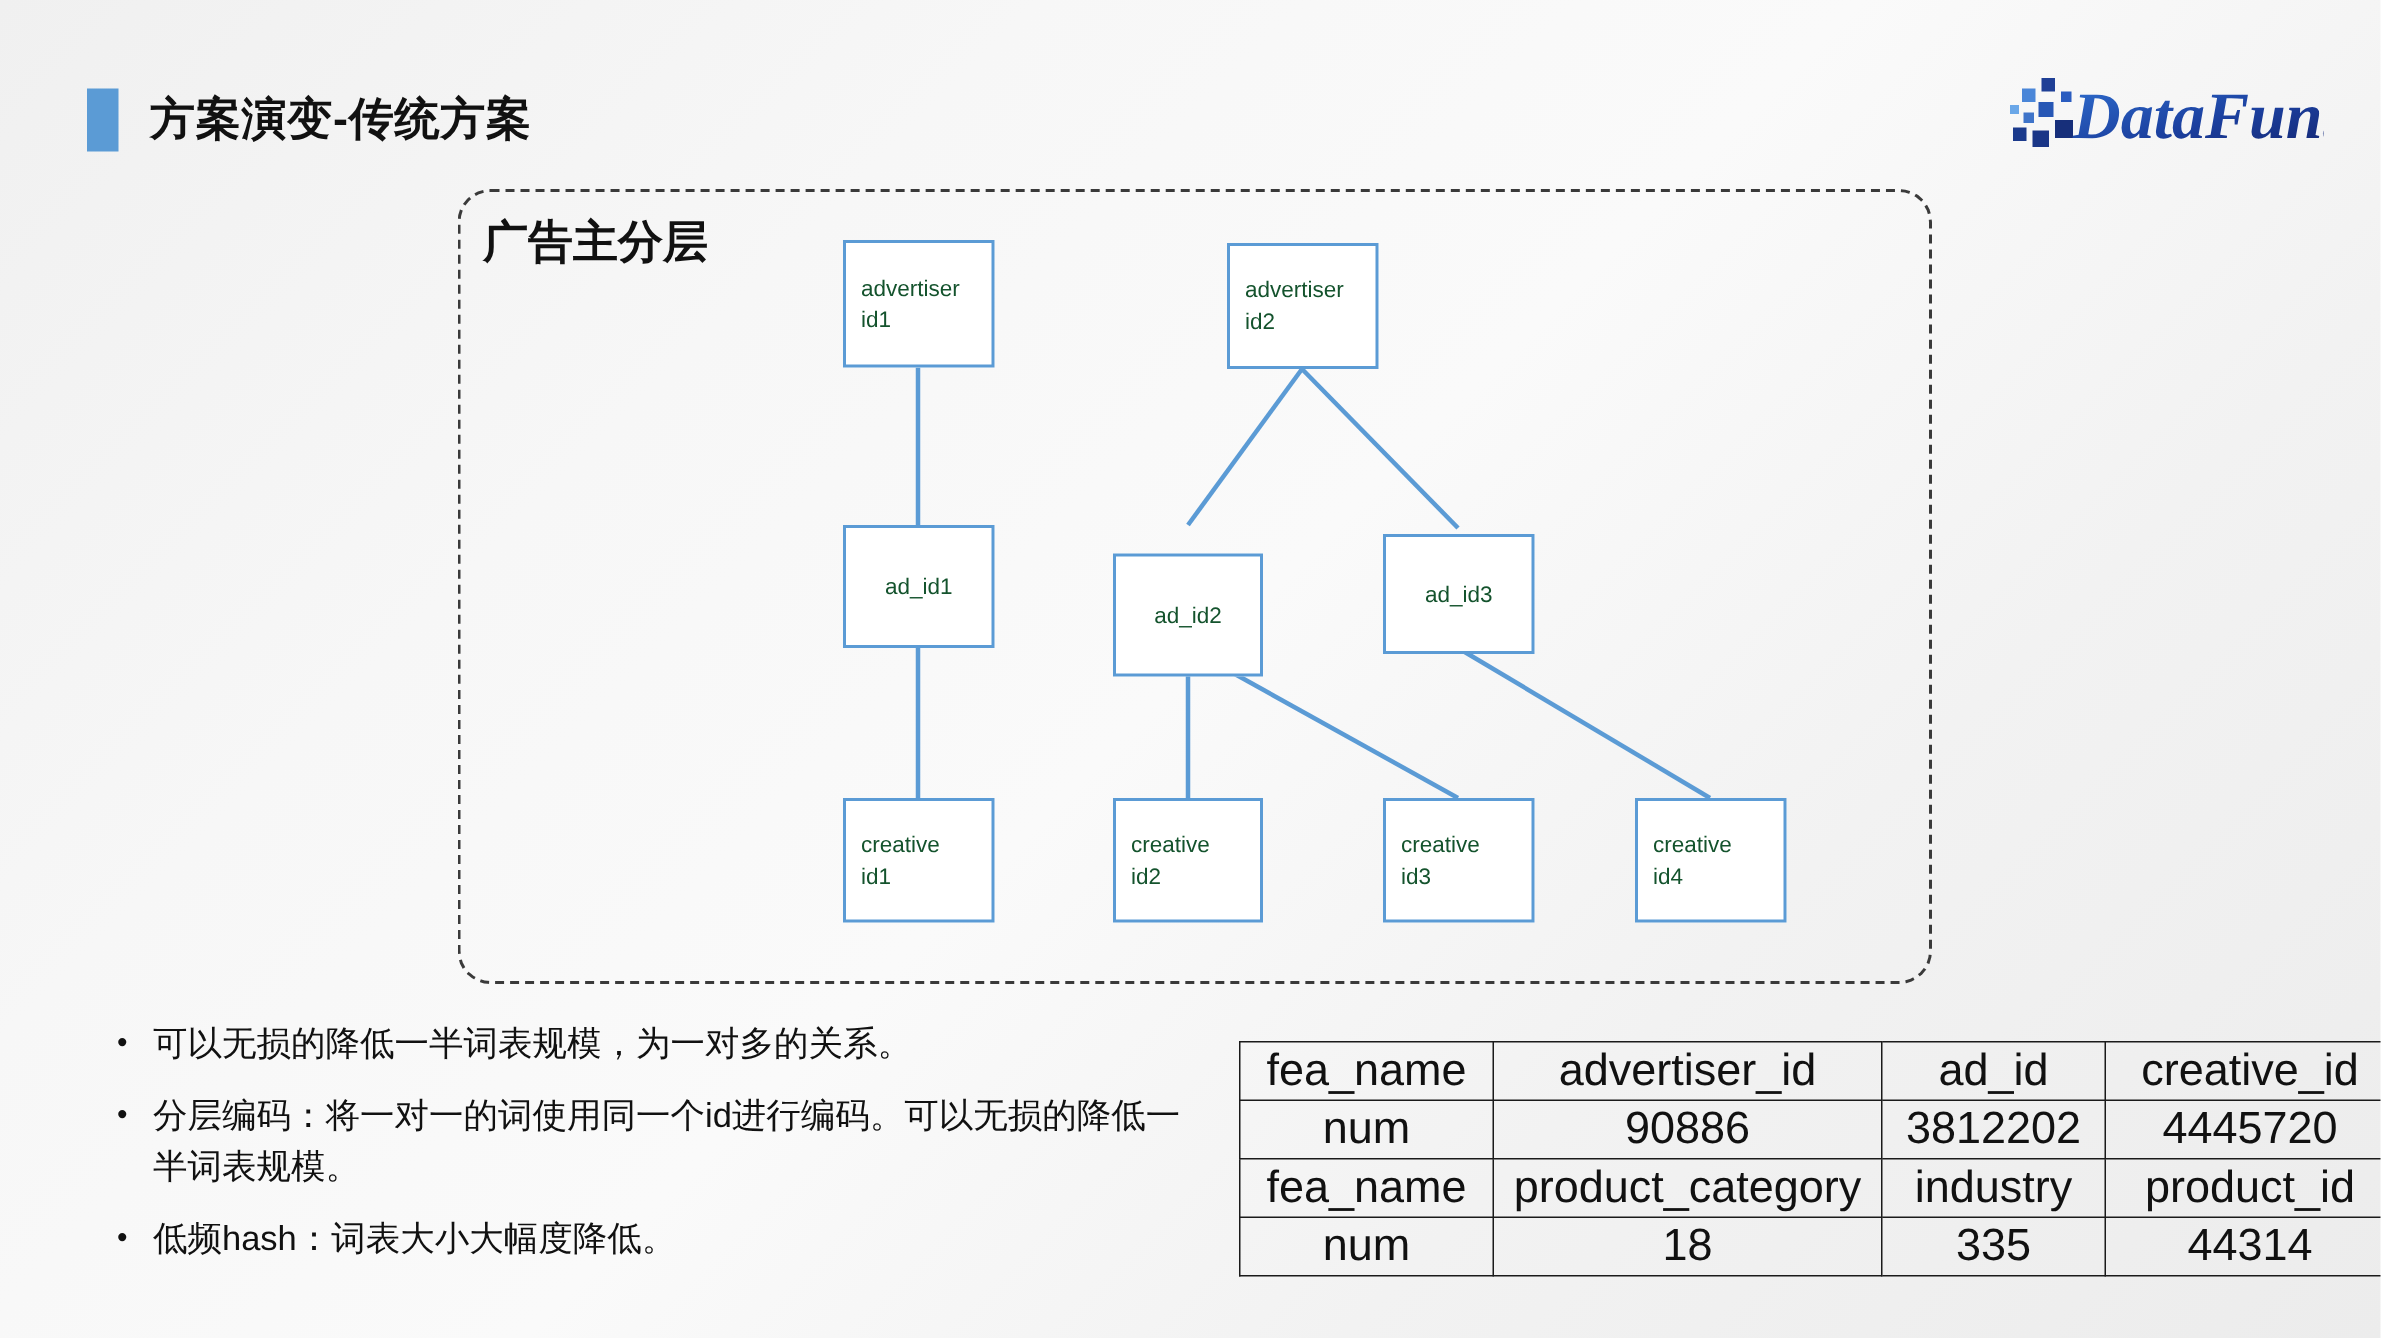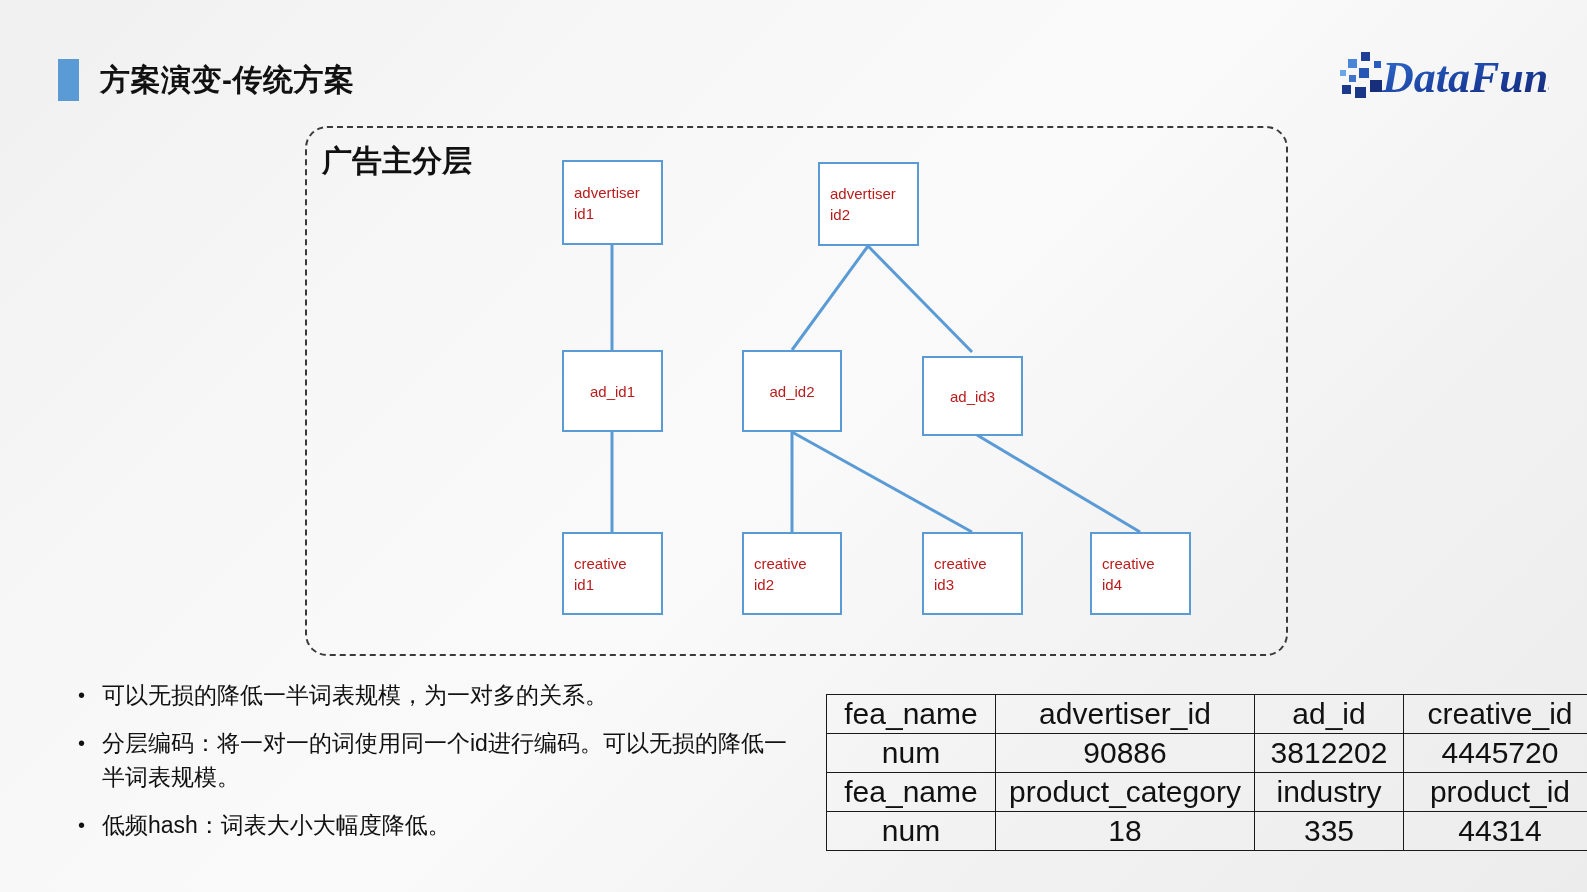--- a/index.html
+++ b/index.html
@@ -70,21 +70,21 @@
     left: 0; top: 0;
     width: 1587px; height: 892px;
     pointer-events: none;
   }
   .node {
     position: absolute;
     box-sizing: border-box;
     background: #ffffff;
     border: 2.5px solid #5b9bd5;
     font-size: 15px;
-    color: #b91c1c;
+    color: #14532d;
     line-height: 21px;
     padding: 0 10px;
     display: flex;
     flex-direction: column;
     justify-content: center;
   }
   .node.center-text {
     align-items: center;
     text-align: left;
   }
@@ -189,21 +189,21 @@
 
   <div class="node" style="left:818px; top:162px; width:101px; height:84px;">
     <span>advertiser</span>
     <span>id2</span>
   </div>
 
   <div class="node center-text" style="left:562px; top:350px; width:101px; height:82px;">
     <span>ad_id1</span>
   </div>
 
-  <div class="node center-text" style="left:742px; top:350px; width:100px; height:82px;">
+  <div class="node center-text" style="left:742px; top:369px; width:100px; height:82px;">
     <span>ad_id2</span>
   </div>
 
   <div class="node center-text" style="left:922px; top:356px; width:101px; height:80px;">
     <span>ad_id3</span>
   </div>
 
   <div class="node" style="left:562px; top:532px; width:101px; height:83px;">
     <span>creative</span>
     <span>id1</span>

